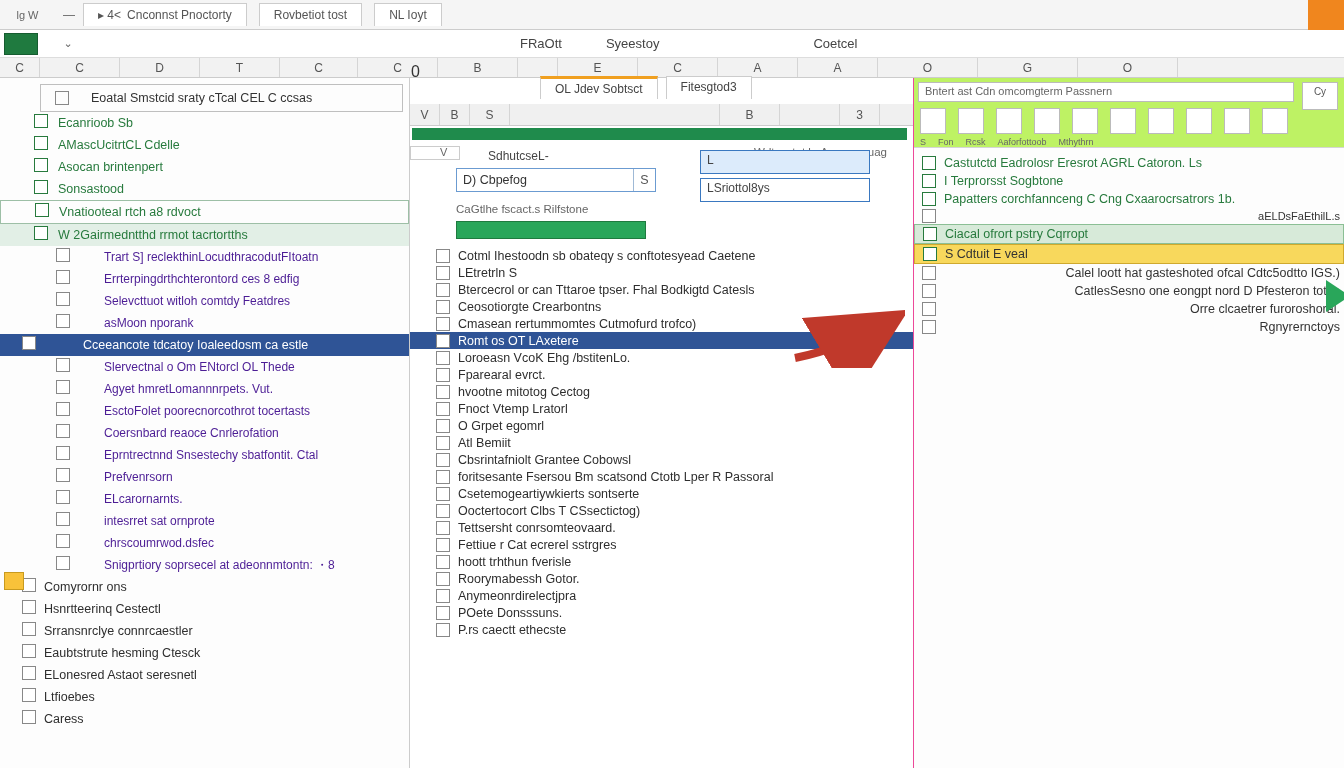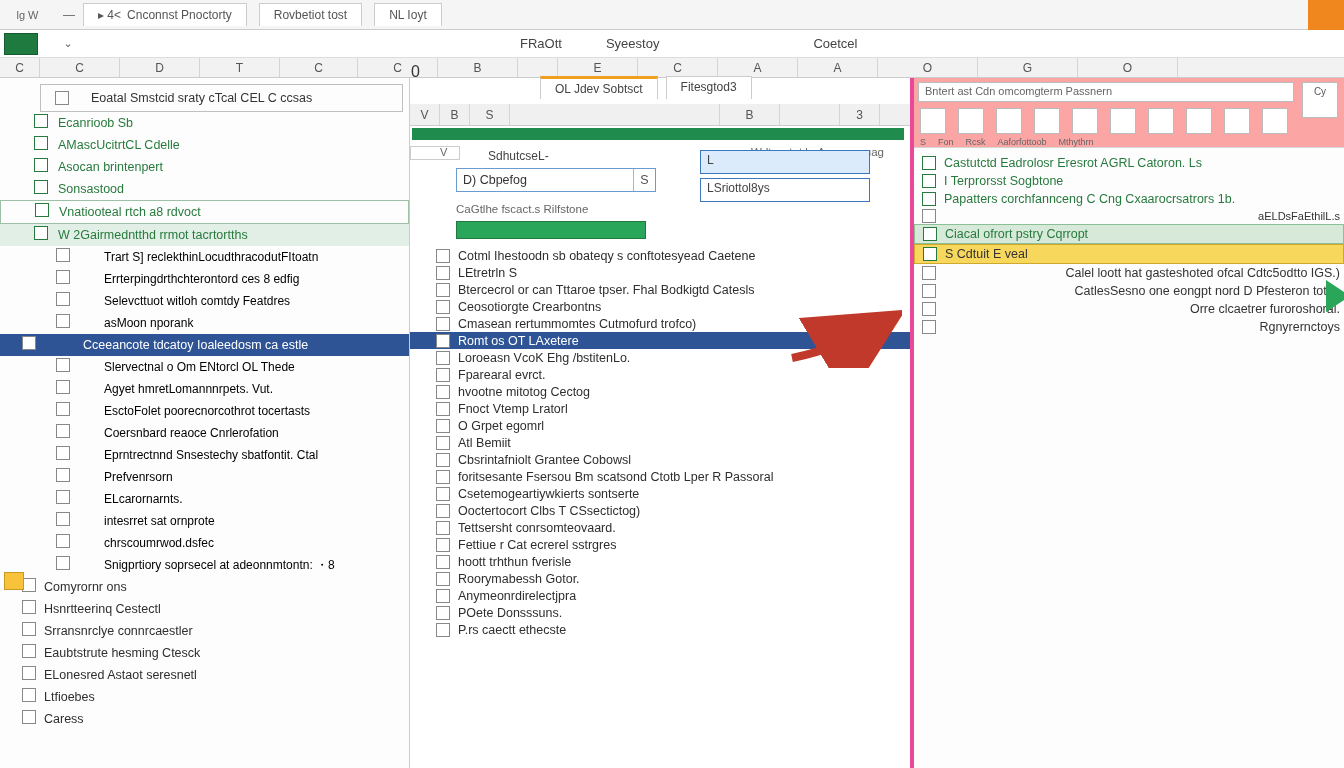--- a/index.html
+++ b/index.html
@@ -28,28 +28,28 @@
 
 .leftpanel { width:410px; border-right:1px solid #ccc; background:#fdfdfd; position:relative; }
 .leftpanel .row { display:flex; align-items:center; font-size:12.5px; color:#2e2e2e; padding:2px 6px 2px 44px; position:relative; line-height:18px;}
 .leftpanel .row .ic { position:absolute; left:22px; width:14px; height:14px; border:1px solid #888; top:2px; background:#fff;}
 .leftpanel .row.h1 { color:#277a3d; padding-left:58px; }
 .leftpanel .row.h1 .ic { left:34px; border-color:#277a3d; }
 .leftpanel .row.h1.sel { background:#e2efe6; }
 .leftpanel .row.h1.box { border:1px solid #9dbfa6; }
 .leftpanel .row.yellowbar { background:#f8c23a; color:#222; font-weight:600; padding-left:10px; border:1px solid #c89a1f;}
 .leftpanel .row.bluebar { background:#2f5496; color:#fff; font-weight:500; padding-left:83px;}
-.leftpanel .row.indent { padding-left:104px; font-size:12px; color:#000000; }
+.leftpanel .row.indent { padding-left:104px; font-size:12px; color:#4c1d95; }
 .leftpanel .row.indent .ic { left:56px; }
 .leftpanel .sectiontop { border:1px solid #bfbfbf; padding:6px 10px 6px 50px; margin:6px 6px 0 40px; font-size:12.5px; color:#333; position:relative;}
 .leftpanel .sectiontop .sqr { position:absolute; left:14px; top:6px; width:14px; height:14px; border:1px solid #888;}
 .leftpanel .bigzero { position:absolute; right:-18px; top:-22px; font-size:16px; color:#333; }
 
 
-.centerpanel { flex:1; position:relative; border-right:4px solid #ec4899; background:#fff; }
+.centerpanel { flex:1; position:relative; border-right:1px solid #ec4899; background:#fff; }
 .centerpanel .colmini { height:22px; display:flex; font-size:12px; color:#555; border-bottom:1px solid #ccc; background:#f0f0f0;}
 .centerpanel .colmini div { border-right:1px solid #d5d5d5; text-align:center; line-height:22px;}
 .centerpanel .brand { background:#1f8b4c; height:12px; margin:2px 6px 6px 2px; }
 .centerpanel .hdrlbl { font-size:12px; color:#444; padding-left:48px; }
 .centerpanel .row { display:flex; align-items:center; font-size:12.5px; color:#2e2e2e; padding:1.5px 4px 1.5px 48px; position:relative;}
 .centerpanel .row .ic { position:absolute; left:26px; width:14px; height:14px; border:1px solid #888; background:#fff;}
 .centerpanel .row.bluebar { background:#2f5496; color:#fff; font-weight:500;}
 .centerpanel .dropdown { margin:4px 0 2px 46px; width:200px; height:24px; border:1px solid #6b9bd1; display:flex; align-items:center; padding:0 6px; font-size:12.5px; color:#333; background:#fff; position:relative;}
 .centerpanel .dropdown .arrowbox { position:absolute; right:0; top:0; bottom:0; width:22px; border-left:1px solid #9fb9d6; display:flex; align-items:center; justify-content:center; color:#555;}
 .centerpanel .subtext { margin-left:46px; font-size:11.5px; color:#666;margin-top:11px; }
@@ -59,21 +59,21 @@
 .midinput .field { border:1px solid #3a78c0; height:24px; margin-top:4px; background:#fff; font-size:12px; padding:2px 6px; color:#444;}
 .midinput .field.sel { background:#dcebfb; }
 
 
 .ctxtabs { position:absolute; top:-2px; left:130px; display:flex; }
 .ctxtabs .ct { border:1px solid #ccc; border-bottom:none; font-size:12px; color:#444; padding:3px 14px; background:#fff; margin-right:8px;}
 .ctxtabs .ct.gold { border-top:3px solid #f0a020; }
 
 
 .rightpanel { width:430px; background:#fdfdfd; position:relative; }
-.rightpanel .rtoolbar { height:70px; border-bottom:1px solid #d5d5d5; background:#fca5a5; position:relative;}
+.rightpanel .rtoolbar { height:70px; border-bottom:1px solid #d5d5d5; background:#bef264; position:relative;}
 .rightpanel .rtoolbar .topfield { position:absolute; top:4px; left:4px; right:50px; height:20px; border:1px solid #bbb; background:#fff; font-size:11px; color:#666; padding:2px 6px;}
 .rightpanel .rtoolbar .btns { position:absolute; top:30px; left:6px; right:6px; display:flex; gap:12px; }
 .rightpanel .rtoolbar .btns .b { width:26px; height:26px; border:1px solid #bbb; background:#fff; }
 .rightpanel .rtoolbar .cap { position:absolute; bottom:0; left:6px; right:6px; display:flex; gap:12px; font-size:9px; color:#666;}
 .rightpanel .row { display:flex; align-items:center; font-size:12.5px; color:#277a3d; padding:2px 4px 2px 30px; position:relative;}
 .rightpanel .row .ic { position:absolute; left:8px; width:14px; height:14px; border:1px solid #277a3d; background:#fff;}
 .rightpanel .row.plain { color:#333;justify-content:flex-end; }
 .rightpanel .row.plain .ic { border-color:#888;}
 .rightpanel .row.yellow { background:#f8d85c; border:1px solid #cfa92e; color:#333; font-weight:500; }
 .rightpanel .row.selband { background:#d7ead9; border:1px solid #8bbf95; position:relative;}
@@ -384,21 +384,21 @@
             <path d="M0,0 L12,6 L0,12 Z" fill="#c0392b"></path>
           </marker>
         </defs>
       <path d="M10,50 Q60,40 110,10" stroke="#c0392b" stroke-width="8" fill="none" marker-end="url(#ah)"></path>
     </svg>
   </div>
 
   <div class="rightpanel">
     <div class="rtoolbar">
       <div class="topfield">Bntert ast Cdn omcomgterm Passnern</div>
-      <div style="position:absolute;top:4px;right:6px;width:36px;height:36px;border:1px solid #bbb;background:#fff;font-size:10px;color:#555;text-align:center;line-height:18px">Cy</div>
+      <div style="position:absolute;top:4px;right:6px;width:36px;height:28px;border:1px solid #bbb;background:#fff;font-size:10px;color:#555;text-align:center;line-height:18px">Cy</div>
       <div class="btns" id="rbtns">
           <div class="b"></div>
           <div class="b"></div>
           <div class="b"></div>
           <div class="b"></div>
           <div class="b"></div>
           <div class="b"></div>
           <div class="b"></div>
           <div class="b"></div>
           <div class="b"></div>

